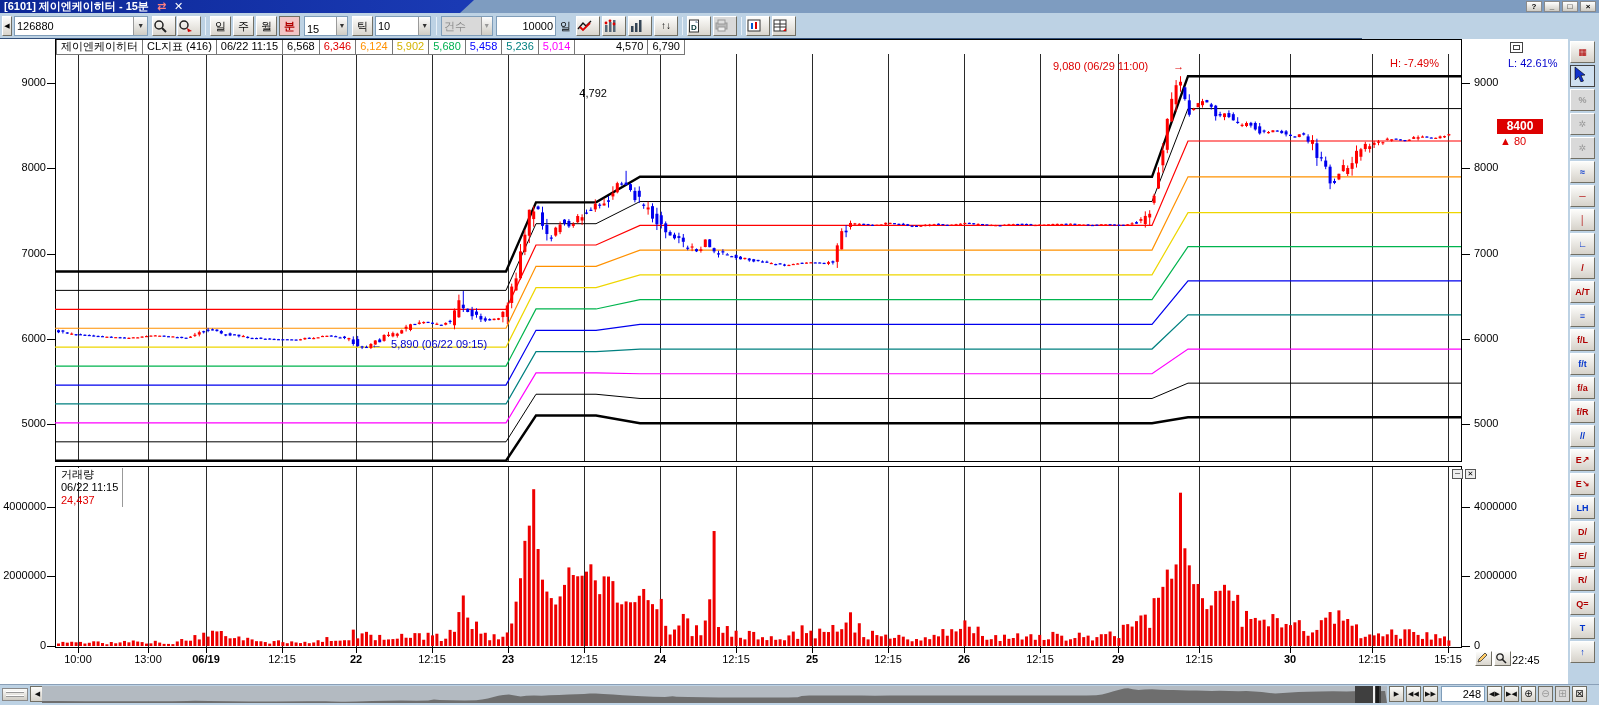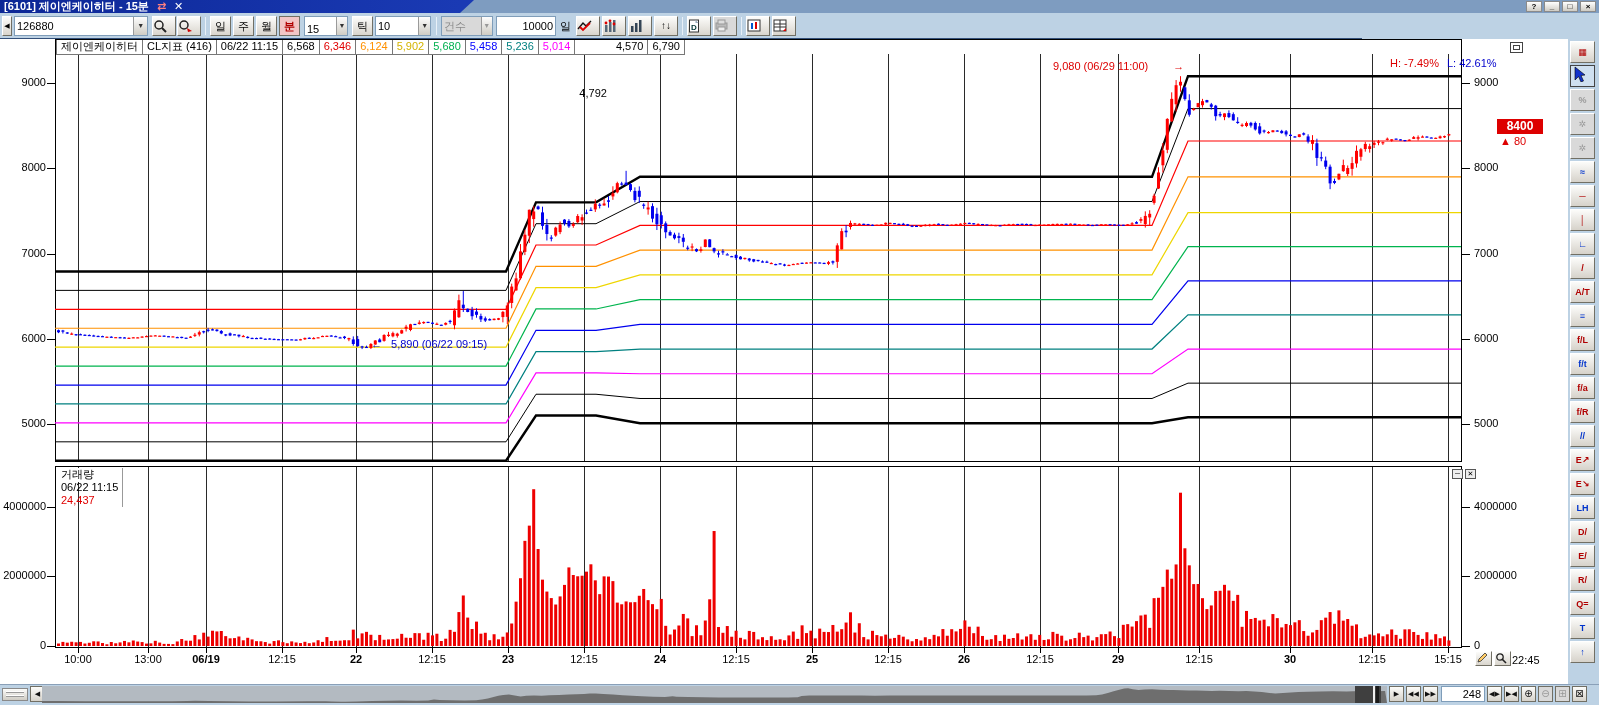--- a/index.html
+++ b/index.html
@@ -1255,21 +1255,21 @@
       <div class="cell" style="color: rgb(0, 176, 80);">5,680</div>
       <div class="cell" style="color: rgb(0, 0, 255);">5,458</div>
       <div class="cell" style="color: rgb(0, 128, 128);">5,236</div>
       <div class="cell" style="color: rgb(255, 0, 255);">5,014</div>
       <div class="cell" style="color: rgb(0, 0, 0); margin-top: 47px;">4,792</div>
       <div class="cell" style="color: rgb(0, 0, 0);">4,570</div>
       <div class="cell" style="color: rgb(0, 0, 0);">6,790</div>
     </div>
 
   <span id="hl-h" style="left:1390px;top:57px;">H: -7.49%</span>
-  <span id="hl-l" style="left:1447px;top:57px;">L: 42.61%</span>
+  <span id="hl-l" style="left:1508px;top:57px;">L: 42.61%</span>
   <div id="restorebox">
       <div></div>
     </div>
 
   <div class="annot" id="anno-high" style="left:1053px;top:60px;">
     <span>9,080 (06/29 11:00)</span>
     <span style="margin-left:22px;letter-spacing:-2px;">→</span>
   </div>
   <div class="annot" id="anno-low" style="left:371px;top:338px;">
     <span>←</span>

